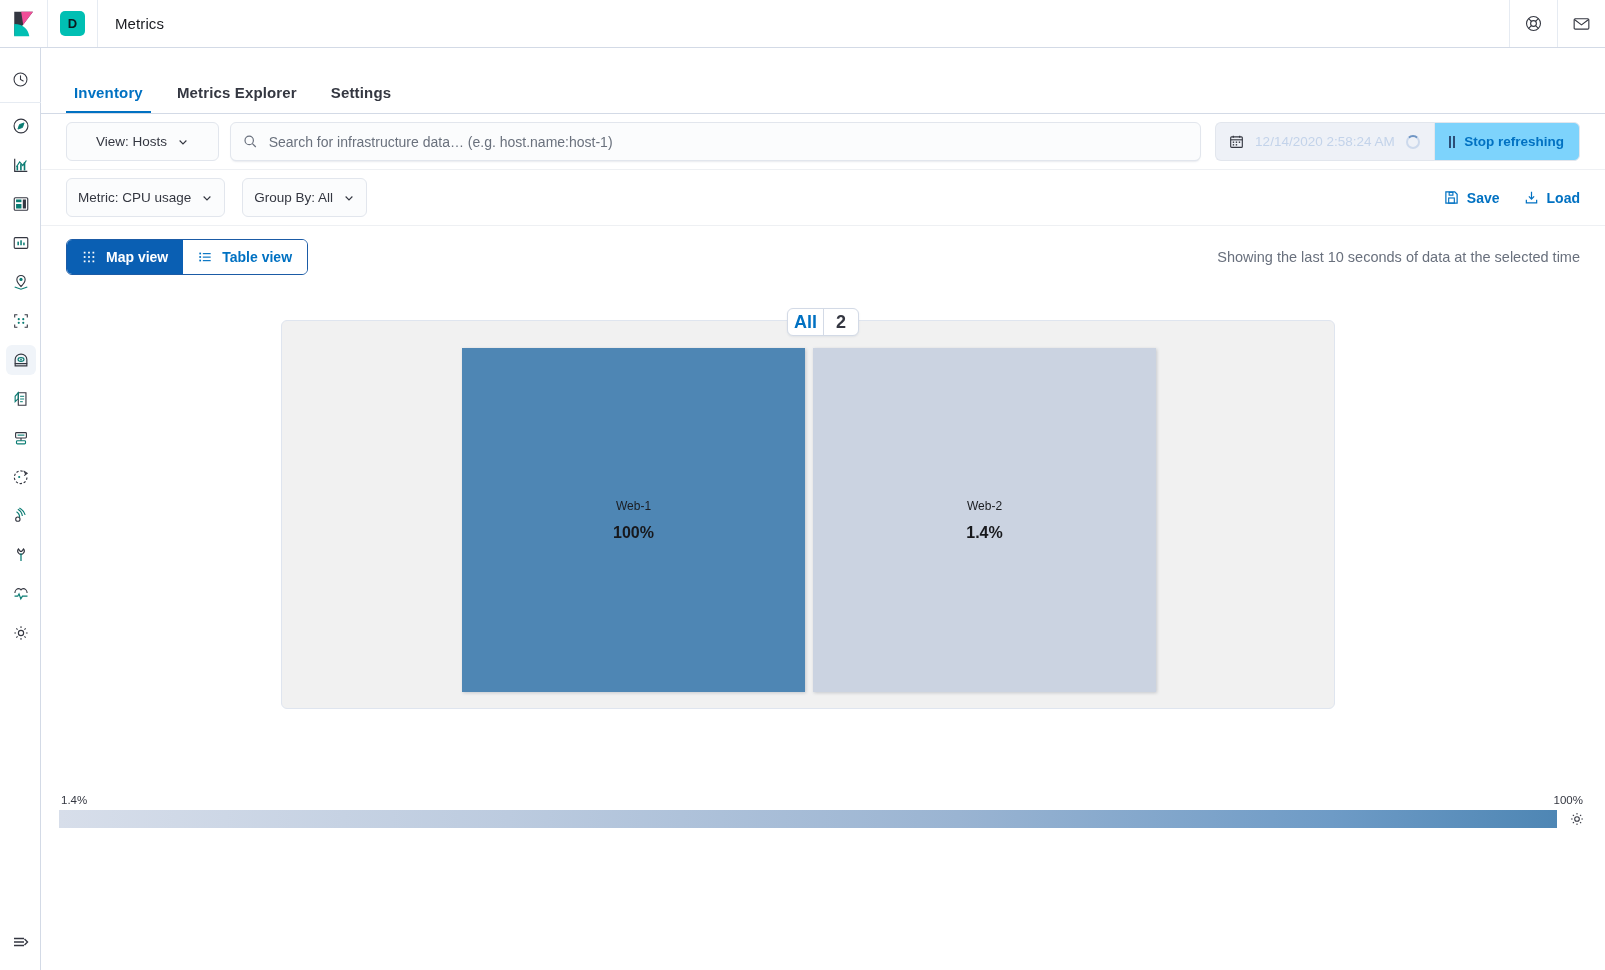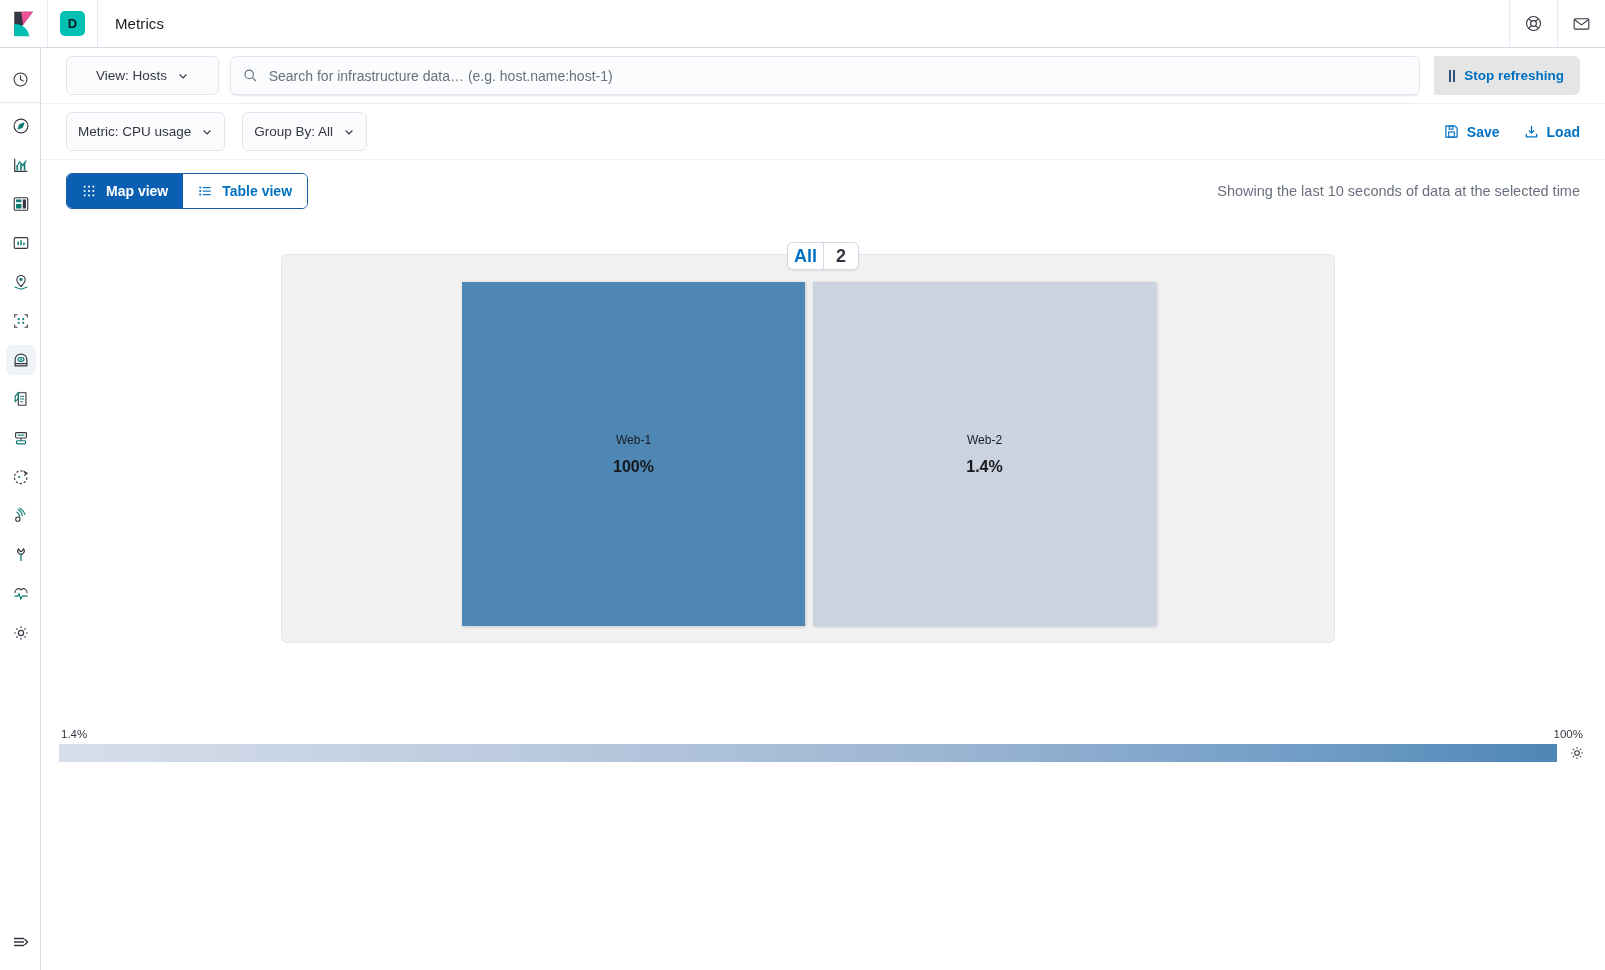--- a/index.html
+++ b/index.html
@@ -132,21 +132,21 @@
     display: flex; align-items: center; gap: 11px;
     padding: 0 14px 0 13px;
   }
   .date-text { font-size: 13.5px; color: #c3d3ea; white-space: nowrap; }
   .spinner {
     width: 14px; height: 14px; border-radius: 50%;
     border: 2px solid #ccd9ec; border-top-color: #7096c4;
     box-sizing: border-box;
   }
   .refresh-btn {
-    height: 39px; background: #e5e5e5;
+    height: 39px; background: #7dd3fc;
     border: 1px solid #e2e6ed; border-radius: 0 6px 6px 0;
     display: flex; align-items: center; gap: 9px; padding: 0 15px 0 14px;
     font-size: 13.5px; font-weight: 700; color: #0071c2; cursor: pointer;
   }
   .pause-glyph { display: flex; gap: 2.5px; }
   .pause-glyph i { display:block; width: 2px; height: 12px; background:#2c4e77; }
 
   
   .filter-row2 {
     height: 56px; display: flex; align-items: center;
@@ -419,36 +419,55 @@
   <div class="nav-bottom">
     <svg width="20" height="20" viewBox="0 0 20 20">
       <path d="M3 6.5 L13 6.5 M3 10 L13 10 M3 13.5 L13 13.5" stroke="#343741" stroke-width="1.4"></path>
       <path d="M13.5 7 L16.5 10 L13.5 13" fill="none" stroke="#343741" stroke-width="1.4"></path>
     </svg>
   </div>
 </div>
 
 <div class="main">
 
+  <div class="tabs-row">
+    <div class="tab active">Inventory</div>
+    <div class="tab">Metrics Explorer</div>
+    <div class="tab">Settings</div>
+  </div>
 
   <div class="filter-row1">
     <div class="view-select">
       <span>View: Hosts</span>
       <svg width="12" height="12" viewBox="0 0 16 16">
         <path d="M3.5 6 L8 10.5 L12.5 6" fill="none" stroke="#343741" stroke-width="1.5"></path>
       </svg>
     </div>
     <div class="search-box">
       <svg width="15" height="15" viewBox="0 0 16 16">
         <circle cx="6.8" cy="6.8" r="4.6" fill="none" stroke="#69707d" stroke-width="1.3"></circle>
         <path d="M10.3 10.3 L14 14" stroke="#69707d" stroke-width="1.3"></path>
       </svg>
       <input type="text" placeholder="Search for infrastructure data… (e.g. host.name:host-1)" style="">
     </div>
     <div class="datepicker-group">
+      <div class="date-field">
+        <svg width="15" height="15" viewBox="0 0 16 16">
+          <rect x="1.8" y="3" width="12.4" height="11.2" rx="1" fill="none" stroke="#343741" stroke-width="1.2"></rect>
+          <path d="M1.8 6.2 L14.2 6.2" stroke="#343741" stroke-width="1.2"></path>
+          <path d="M4.6 1.8 L4.6 4 M11.4 1.8 L11.4 4" stroke="#343741" stroke-width="1.2"></path>
+          <rect x="4" y="8" width="1.5" height="1.5" fill="#343741"></rect>
+          <rect x="7.2" y="8" width="1.5" height="1.5" fill="#343741"></rect>
+          <rect x="10.4" y="8" width="1.5" height="1.5" fill="#343741"></rect>
+          <rect x="4" y="10.8" width="1.5" height="1.5" fill="#343741"></rect>
+          <rect x="7.2" y="10.8" width="1.5" height="1.5" fill="#343741"></rect>
+        </svg>
+        <span class="date-text">12/14/2020 2:58:24 AM</span>
+        <span class="spinner"></span>
+      </div>
       <div class="refresh-btn">
         <span class="pause-glyph">
             <i></i>
             <i></i>
           </span>
         <span>Stop refreshing</span>
       </div>
     </div>
   </div>
 

